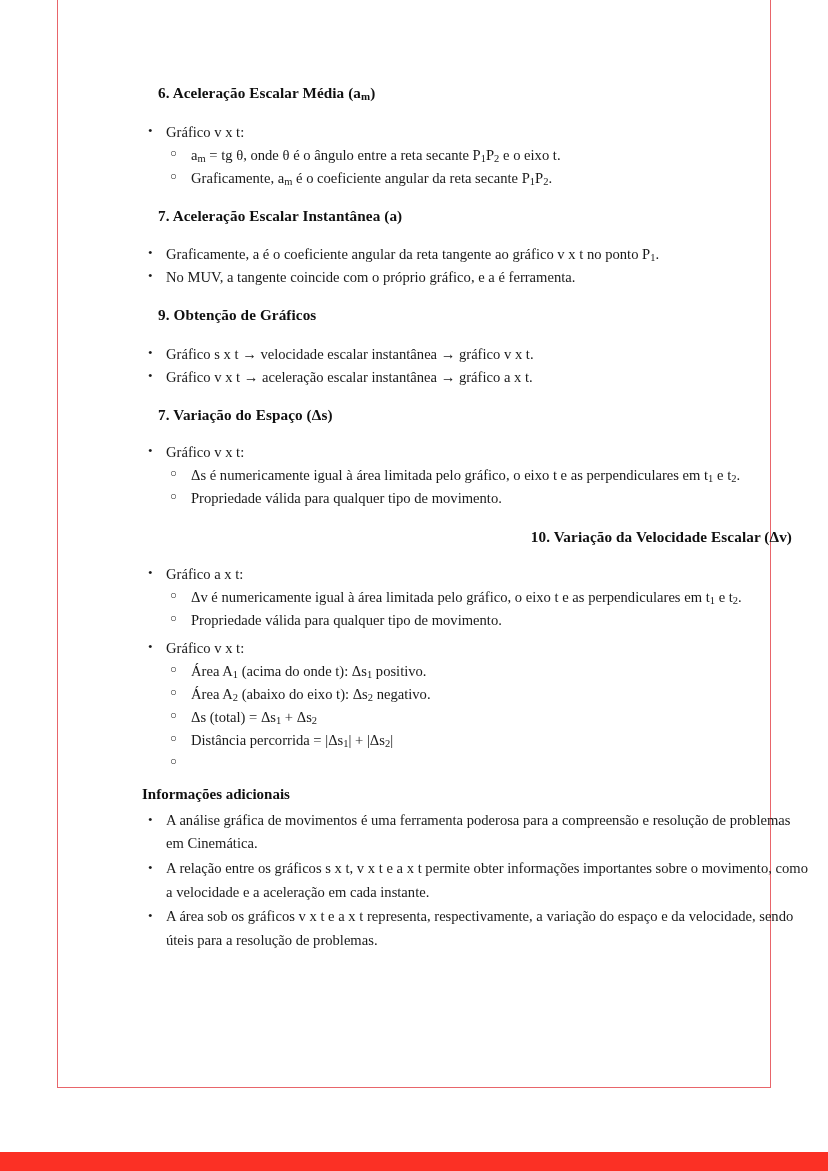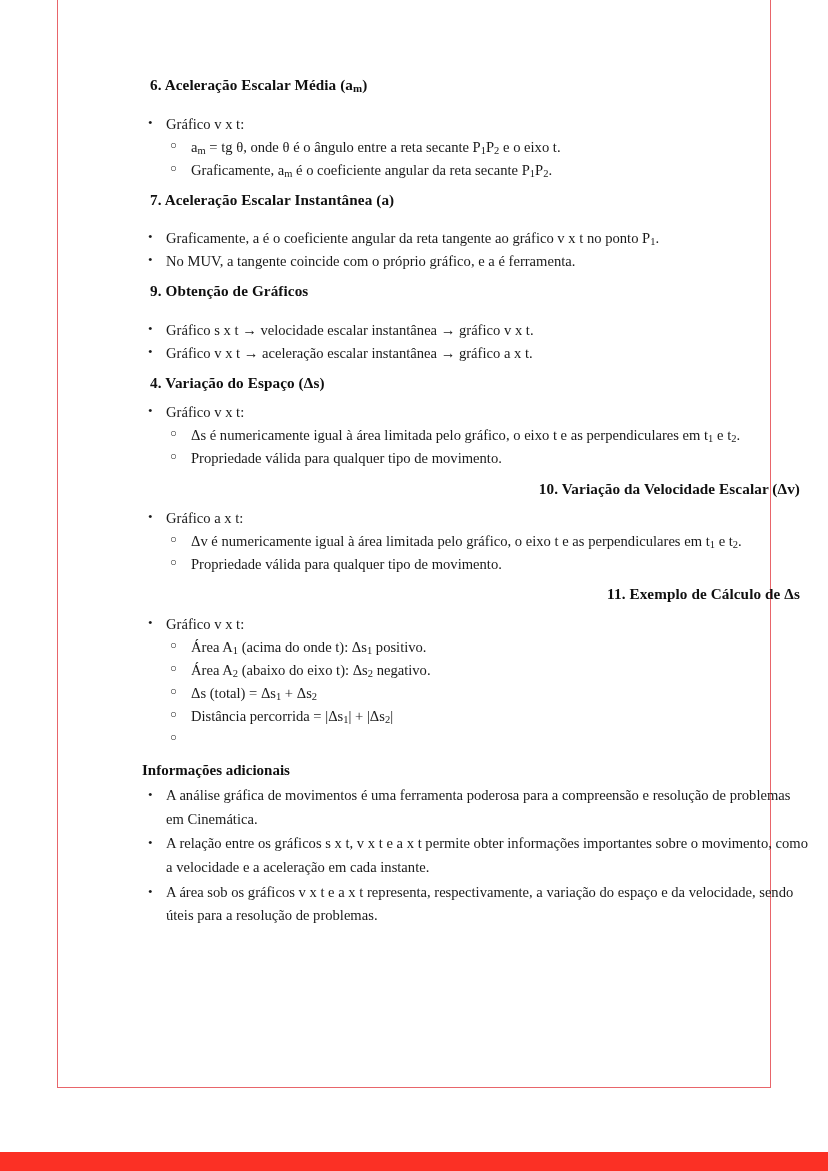--- a/index.html
+++ b/index.html
@@ -35,21 +35,21 @@
   }
   .doc {
     position: absolute;
     left: 84px;
     top: 80px;
     width: 666px;
   }
   h2.section-heading {
     font-size: 15.2px;
     font-weight: bold;
-    margin: 8px;
+    margin: 16px;
     padding: 0;
     line-height: 1.35;
     letter-spacing: 0.1px;
     color: #101010;
   }
   .sec-gap-large { margin-top: 30px; }
   .sec-gap-mid   { margin-top: 28px; text-align: right; }
 
   ul.lvl1 {
     list-style: none;
@@ -192,21 +192,21 @@
         <li>
           <span class="bullet-disc">•</span>
           <span class="li-text">Gráfico s x t → velocidade escalar instantânea → gráfico v x t.</span>
         </li>
         <li>
           <span class="bullet-disc">•</span>
           <span class="li-text">Gráfico v x t → aceleração escalar instantânea → gráfico a x t.</span>
         </li>
       </ul>
 
-      <h2 class="section-heading sec-gap-large">4. Variação do Espaço (Δs)</h2>
+      <h2 class="section-heading sec-gap-large">7. Variação do Espaço (Δs)</h2>
       <ul class="lvl1 attached">
         <li>
           <span class="bullet-disc">•</span>
           <span class="li-text">Gráfico v x t:</span>
           <ul class="lvl2 lvl2-wrap">
             <li>
               <span class="bullet-circle">○</span>
               <span>Δs é numericamente igual à área limitada pelo gráfico, o eixo t e as perpendiculares em t</span><sub>1</sub><span> e t</span><sub>2</sub><span>.</span>
             </li>
             <li>
@@ -228,21 +228,20 @@
               <span>Δv é numericamente igual à área limitada pelo gráfico, o eixo t e as perpendiculares em t</span><sub>1</sub><span> e t</span><sub>2</sub><span>.</span>
             </li>
             <li>
               <span class="bullet-circle">○</span>
               <span class="li-text">Propriedade válida para qualquer tipo de movimento.</span>
             </li>
           </ul>
         </li>
       </ul>
 
-      <h2 class="section-heading sec-gap-mid">11. Exemplo de Cálculo de Δs</h2>
       <ul class="lvl1 attached">
         <li>
           <span class="bullet-disc">•</span>
           <span class="li-text">Gráfico v x t:</span>
           <ul class="lvl2 lvl2-wrap">
             <li>
               <span class="bullet-circle">○</span>
               <span>Área A</span><sub>1</sub><span> (acima do onde t): Δs</span><sub>1</sub><span> positivo.</span>
             </li>
             <li>

